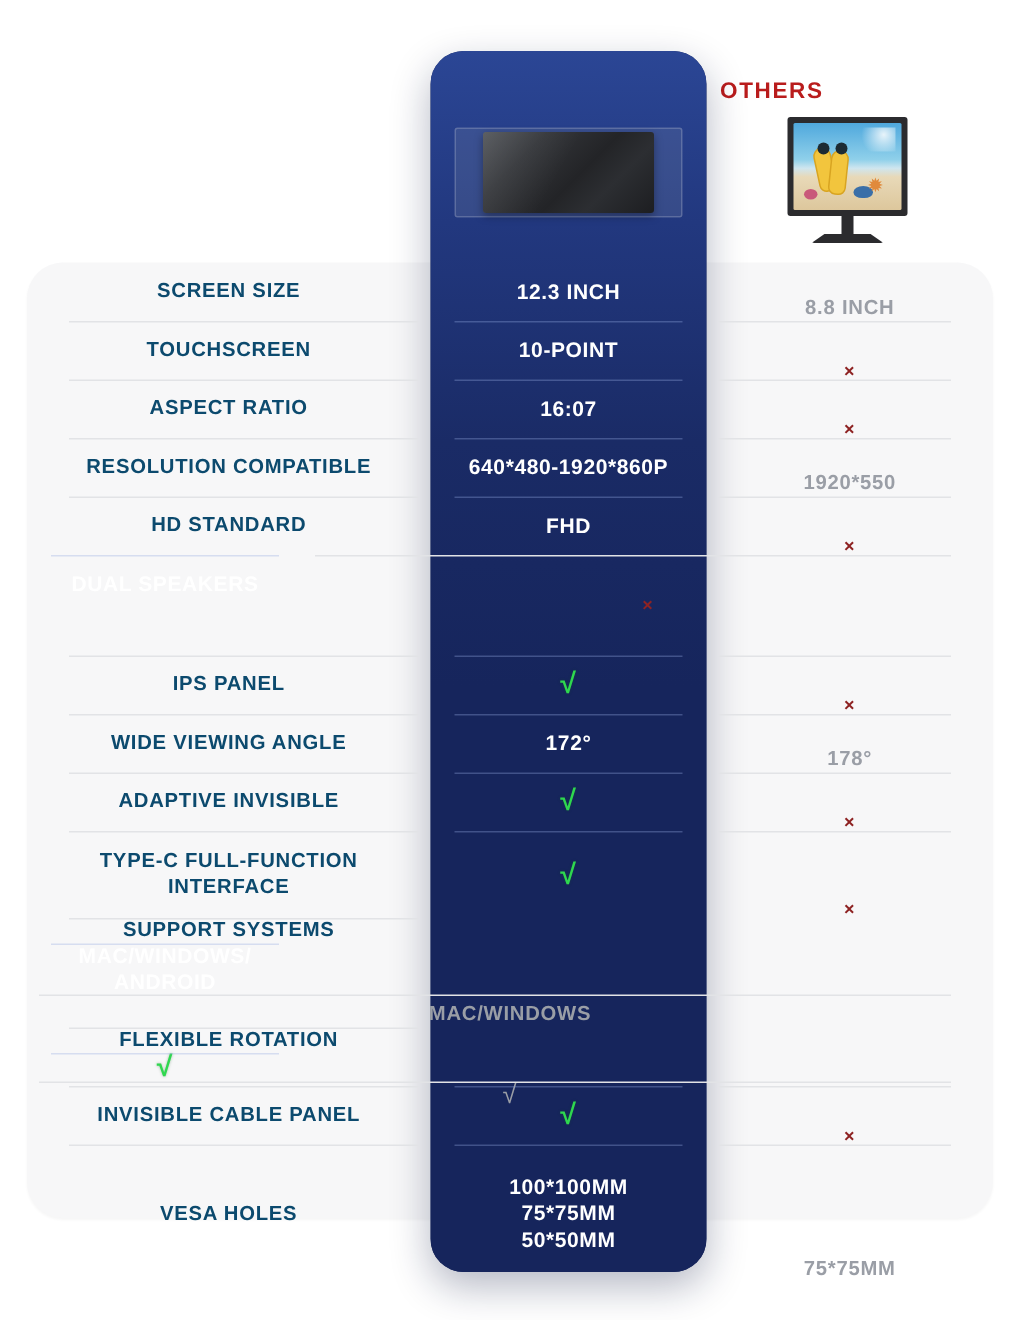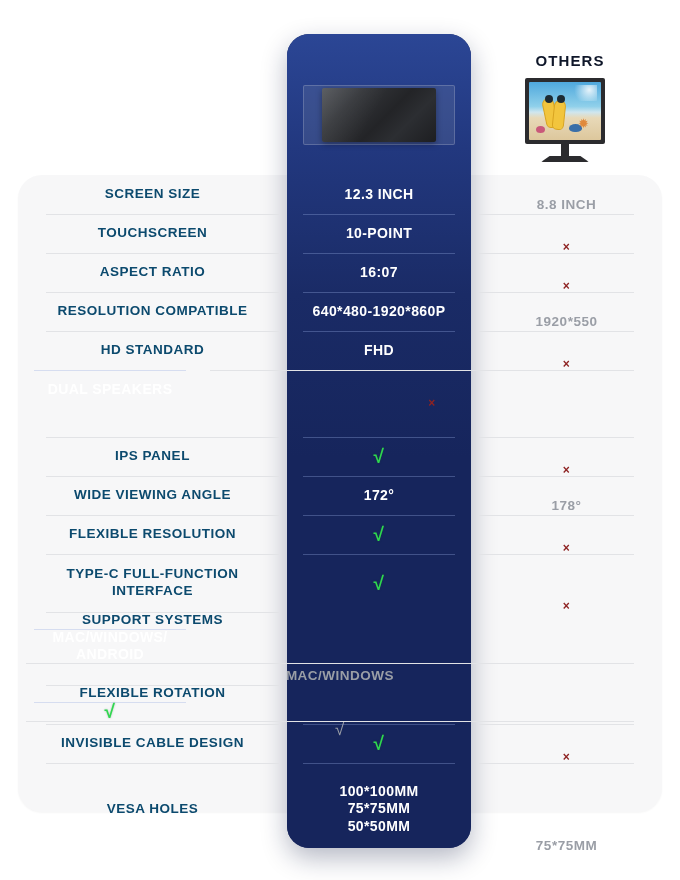--- a/index.html
+++ b/index.html
@@ -19,25 +19,24 @@
     position: absolute;
     inset: 0;
   }
 
   
   .others-header {
     position: absolute;
     left: 480px;
     top: 52px;
     width: 180px;
-    text-align: center;
     font-size: 15px;
     font-weight: 700;
     letter-spacing: 1.1px;
-    color: #0f172a;
+    color: #b91c1c;
   }
 
   .others-monitor {
     position: absolute;
     left: 519px;
     top: 78px;
     width: 92px;
     height: 86px;
   }
   .om-bezel {
@@ -409,21 +408,21 @@
       <div class="row" style="height: 39px;">
         <div class="cell-label nowrap-lines">WIDE VIEWING ANGLE</div>
         <div class="cell-feature">
           <span class="nowrap-lines">172°</span>
         </div>
         <div class="cell-other">
           <span class="nowrap-lines">178°</span>
         </div>
       </div>
       <div class="row" style="height: 39px;">
-        <div class="cell-label nowrap-lines">FLEXIBLE RESOLUTION</div>
+        <div class="cell-label nowrap-lines">ADAPTIVE INVISIBLE</div>
         <div class="cell-feature">
           <span class="mark-check-green">√</span>
         </div>
         <div class="cell-other">
           <span class="mark-cross">×</span>
         </div>
       </div>
       <div class="row" style="height: 58px;">
         <div class="cell-label nowrap-lines">TYPE-C FULL-FUNCTION
 INTERFACE</div>
@@ -447,21 +446,21 @@
       <div class="row" style="height: 39px; flex-direction: column;">
         <div class="cell-label nowrap-lines">FLEXIBLE ROTATION</div>
         <div class="cell-feature">
           <span class="mark-check-green">√</span>
         </div>
         <div class="cell-other">
           <span class="mark-check-gray">√</span>
         </div>
       </div>
       <div class="row" style="height: 39px;">
-        <div class="cell-label nowrap-lines">INVISIBLE CABLE DESIGN</div>
+        <div class="cell-label nowrap-lines">INVISIBLE CABLE PANEL</div>
         <div class="cell-feature">
           <span class="mark-check-green">√</span>
         </div>
         <div class="cell-other">
           <span class="mark-cross">×</span>
         </div>
       </div>
       <div class="row" style="height: 92px;">
         <div class="cell-label nowrap-lines">VESA HOLES</div>
         <div class="cell-feature">

